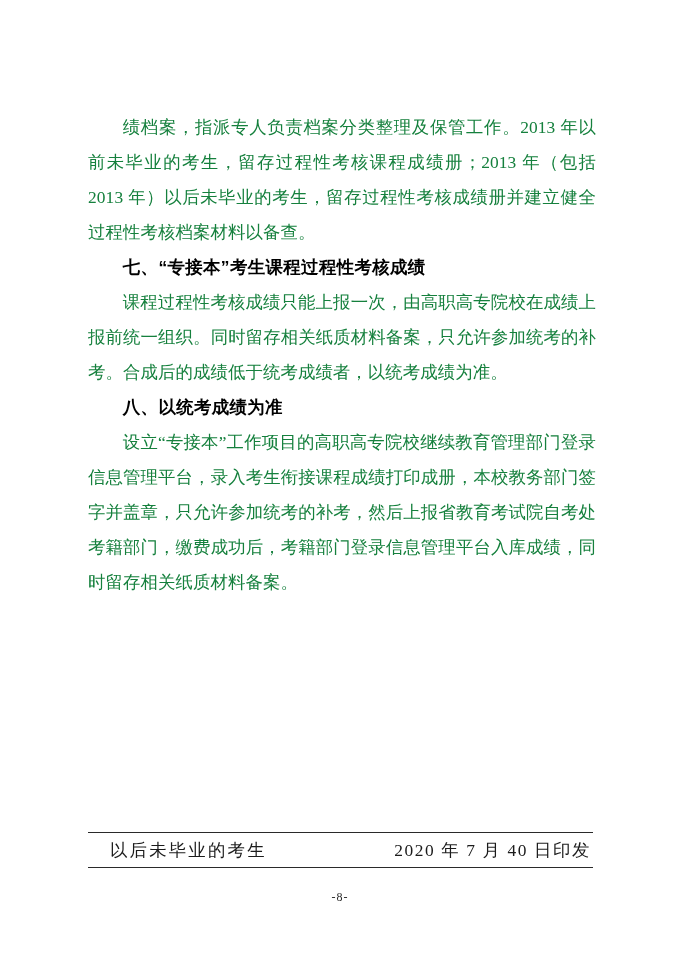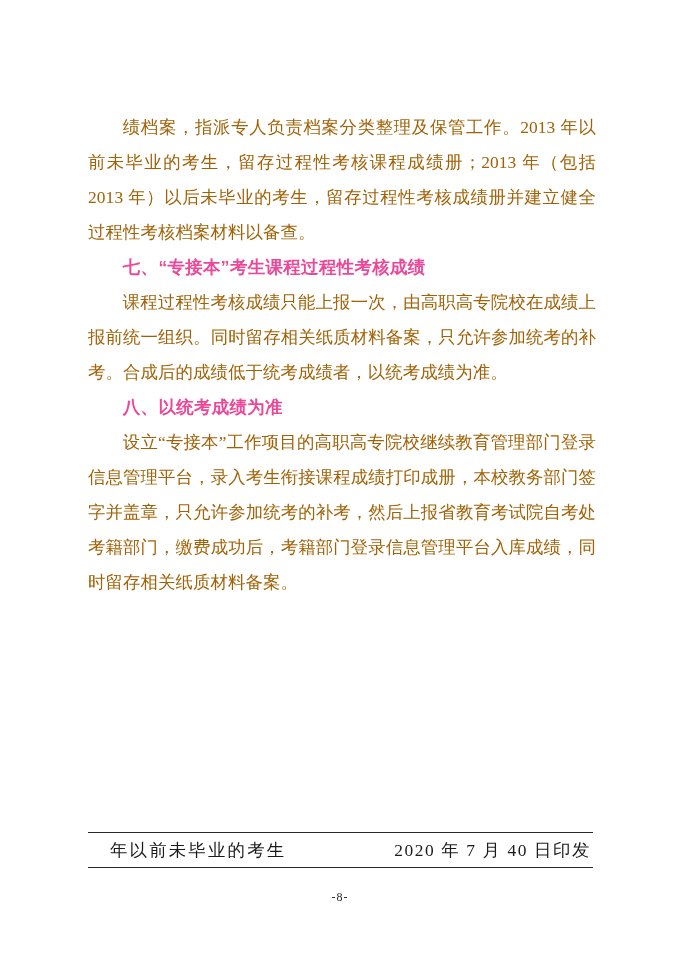--- a/index.html
+++ b/index.html
@@ -35,37 +35,37 @@
   
   .para {
     font-family: "Liberation Serif", "DejaVu Serif", serif;
     font-size: 17.4px;
     line-height: 35px;
     letter-spacing: 0.6px;
     text-align: justify;
     text-justify: inter-ideograph;
     text-indent: 2em;
     margin: 0;
-    color: #a16207;
+    color: #15803d;
     font-weight: 400;
   }
   .para.tight {
     letter-spacing: 0.1px;
   }
 
   
   .heading {
     font-family: "Liberation Sans", "DejaVu Sans", sans-serif;
     font-size: 17.4px;
     line-height: 35px;
     font-weight: 700;
     letter-spacing: 0.4px;
     text-indent: 2em;
     margin: 0;
-    color: #ec4899;
+    color: #000000;
   }
 
   
   .footer-block {
     position: absolute;
     left: 88px;
     top: 832px;
     width: 505px;
   }
   .rule {
@@ -125,21 +125,21 @@
 
     <h2 class="heading">八、以统考成绩为准</h2>
 
     <p class="para tight">设立“专接本”工作项目的高职高专院校继续教育管理部门登录信息管理平台，录入考生衔接课程成绩打印成册，本校教务部门签字并盖章，只允许参加统考的补考，然后上报省教育考试院自考处考籍部门，缴费成功后，考籍部门登录信息管理平台入库成绩，同时留存相关纸质材料备案。</p>
 
   </div>
 
   <div class="footer-block">
     <div class="rule"></div>
     <div class="footer-row">
-      <span class="footer-left">年以前未毕业的考生</span>
+      <span class="footer-left">以后未毕业的考生</span>
       <span class="footer-right">2020 年 7 月 40 日印发</span>
     </div>
     <div class="rule rule-bottom"></div>
   </div>
 
   <div class="page-number">-8-</div>
 
 </div>
 
 </body></html>

